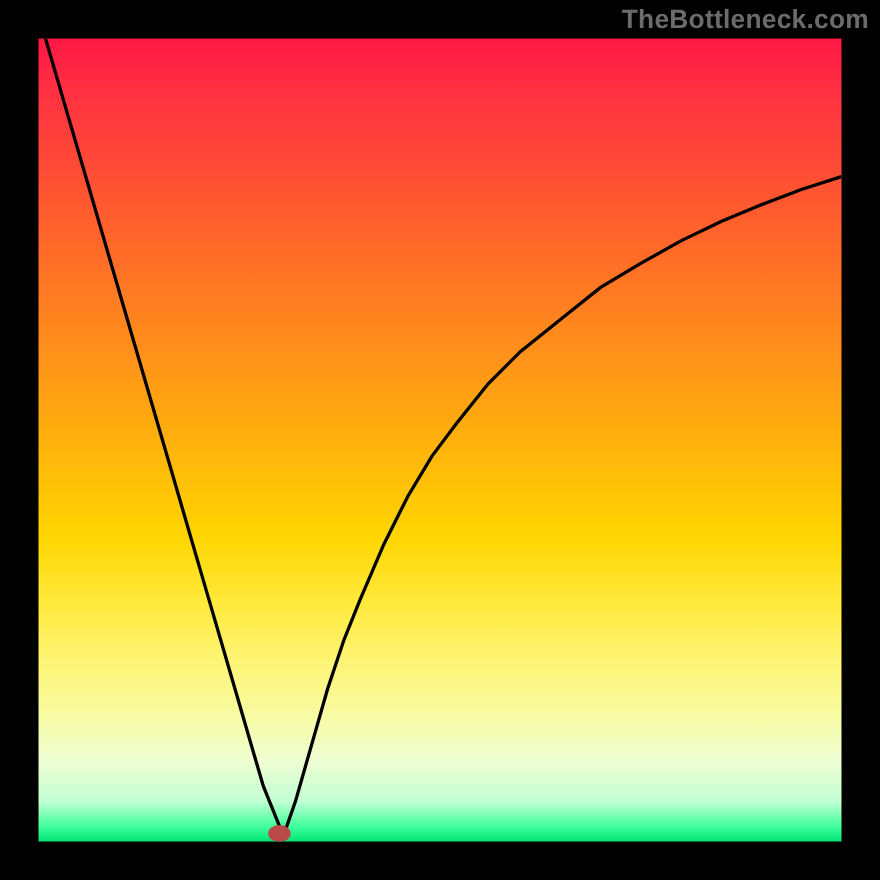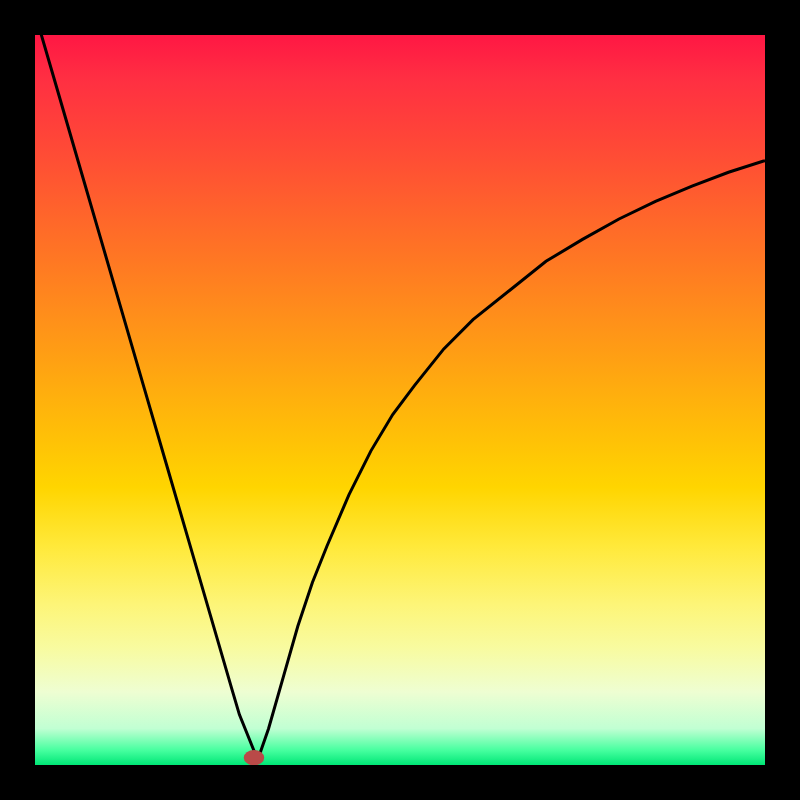--- a/index.html
+++ b/index.html
@@ -58,20 +58,21 @@
     left: 0;
     top: 0;
     width: 730px;
     height: 730px;
   }
 </style>
 </head>
 <body>
 
 <div class="stage">
+  <div class="watermark">TheBottleneck.com</div>
 
   <div class="plot-area">
     <svg class="curve" viewBox="0 0 730 730" preserveAspectRatio="none">
       <path fill="none" stroke="#000000" stroke-width="3" d="M0.00 -21.90 L21.90 53.29 L43.80 128.48 L65.70 203.67 L87.60 278.86 L109.50 354.05 L131.40 429.24 L153.30 504.43 L175.20 579.62 L197.10 654.81 L204.40 679.63 L222.65 724.89 M222.65 724.89 L233.60 693.50 L248.20 642.40 L262.80 591.30 L277.40 547.50 L292.00 511.00 L313.90 459.90 L335.80 416.10 L357.70 379.60 L379.60 350.40 L408.80 313.90 L438.00 284.70 L474.50 255.50 L511.00 226.30 L547.50 204.40 L584.00 183.96 L620.50 166.44 L657.00 151.11 L693.50 137.24 L730.00 125.56"></path>
       <ellipse cx="219.00" cy="722.70" rx="10.22" ry="7.67" fill="#b94a48"></ellipse>
     </svg>
   </div>
 </div>
 
 </body></html>

